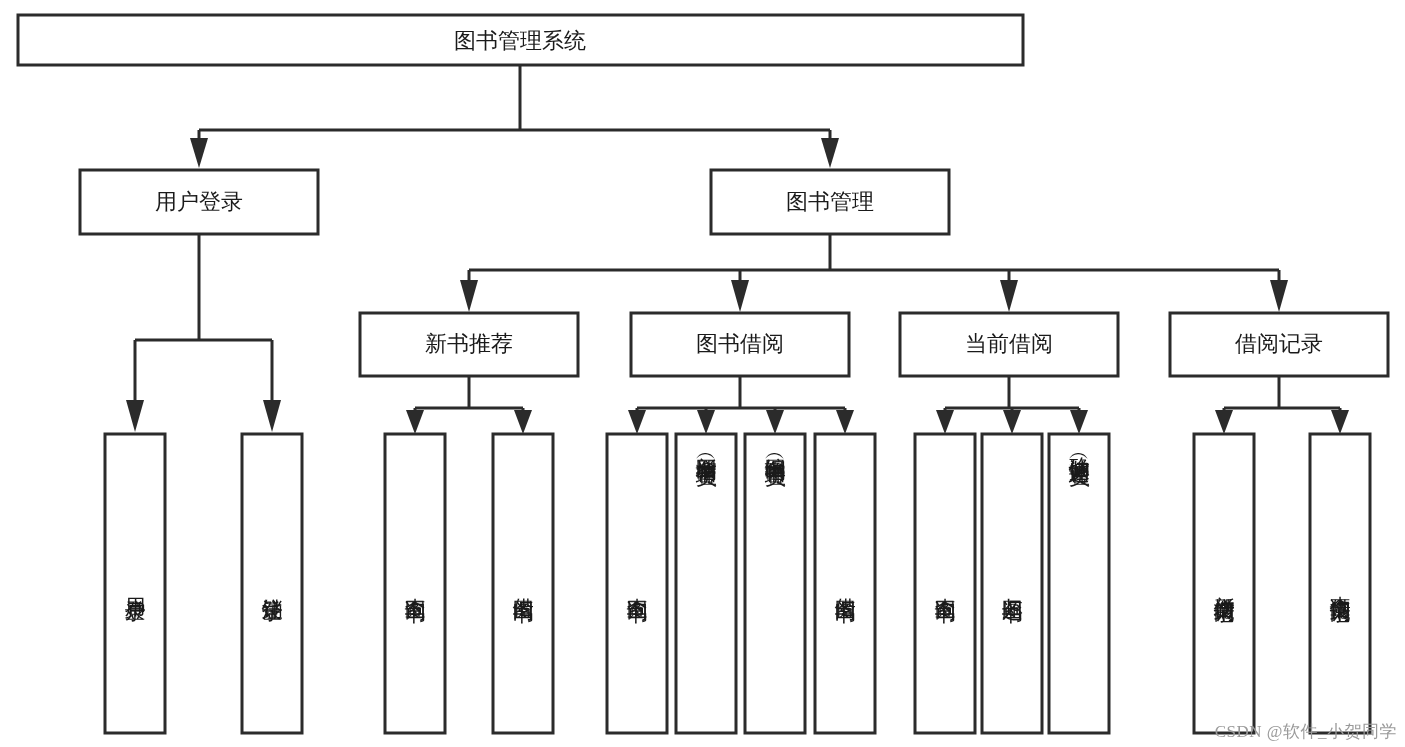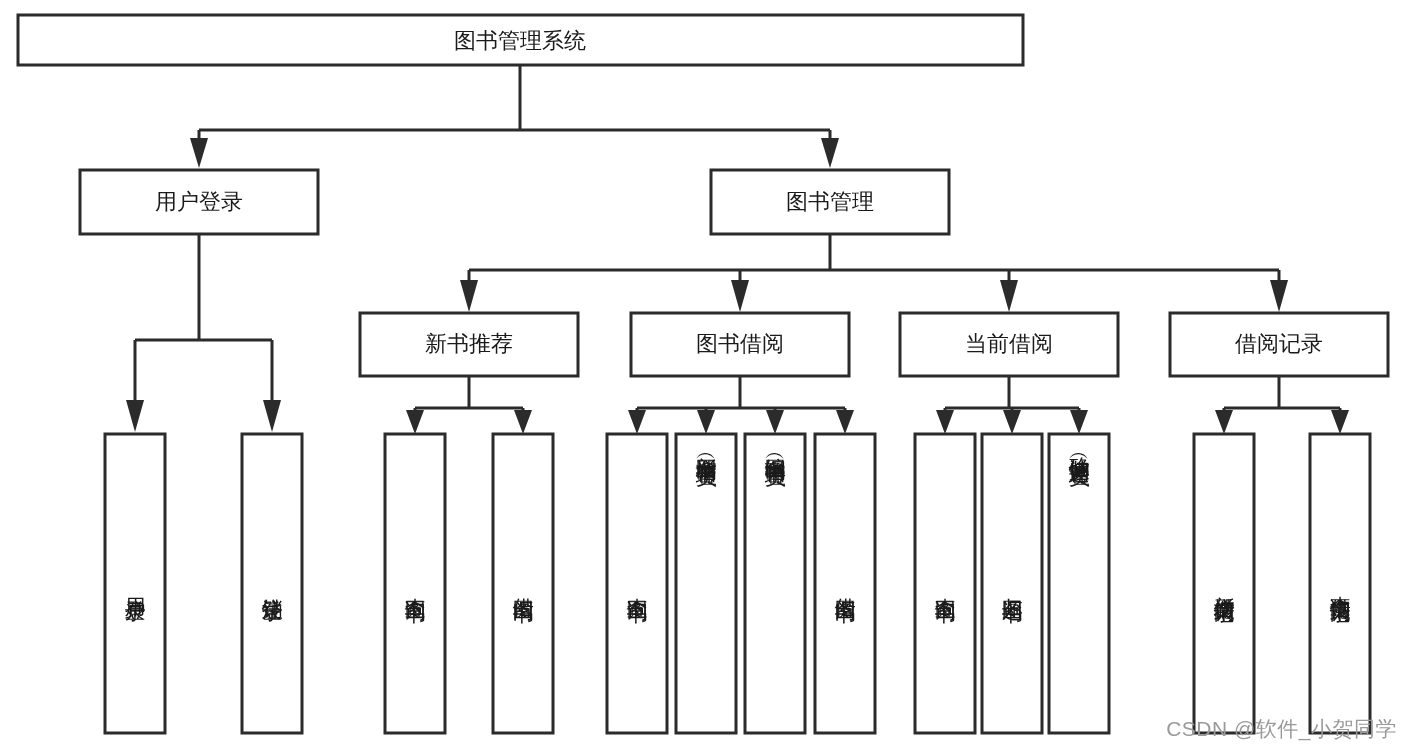--- a/index.html
+++ b/index.html
@@ -61,22 +61,22 @@
     white-space: nowrap;
     display: flex;
     align-items: center;
     justify-content: center;
     pointer-events: none;
   }
   .watermark {
     position: absolute;
     right: 8px;
     bottom: 4px;
-    font-family: Liberation Sans, sans-serif;
-    font-size: 21px;
+    font-family: Liberation Serif, serif;
+    font-size: 17px;
     color: #9a9a9a;
     letter-spacing: 0.5px;
     white-space: nowrap;
   }
 </style>
 </head>
 <body>
 
 <div id="diagram-root">
 

